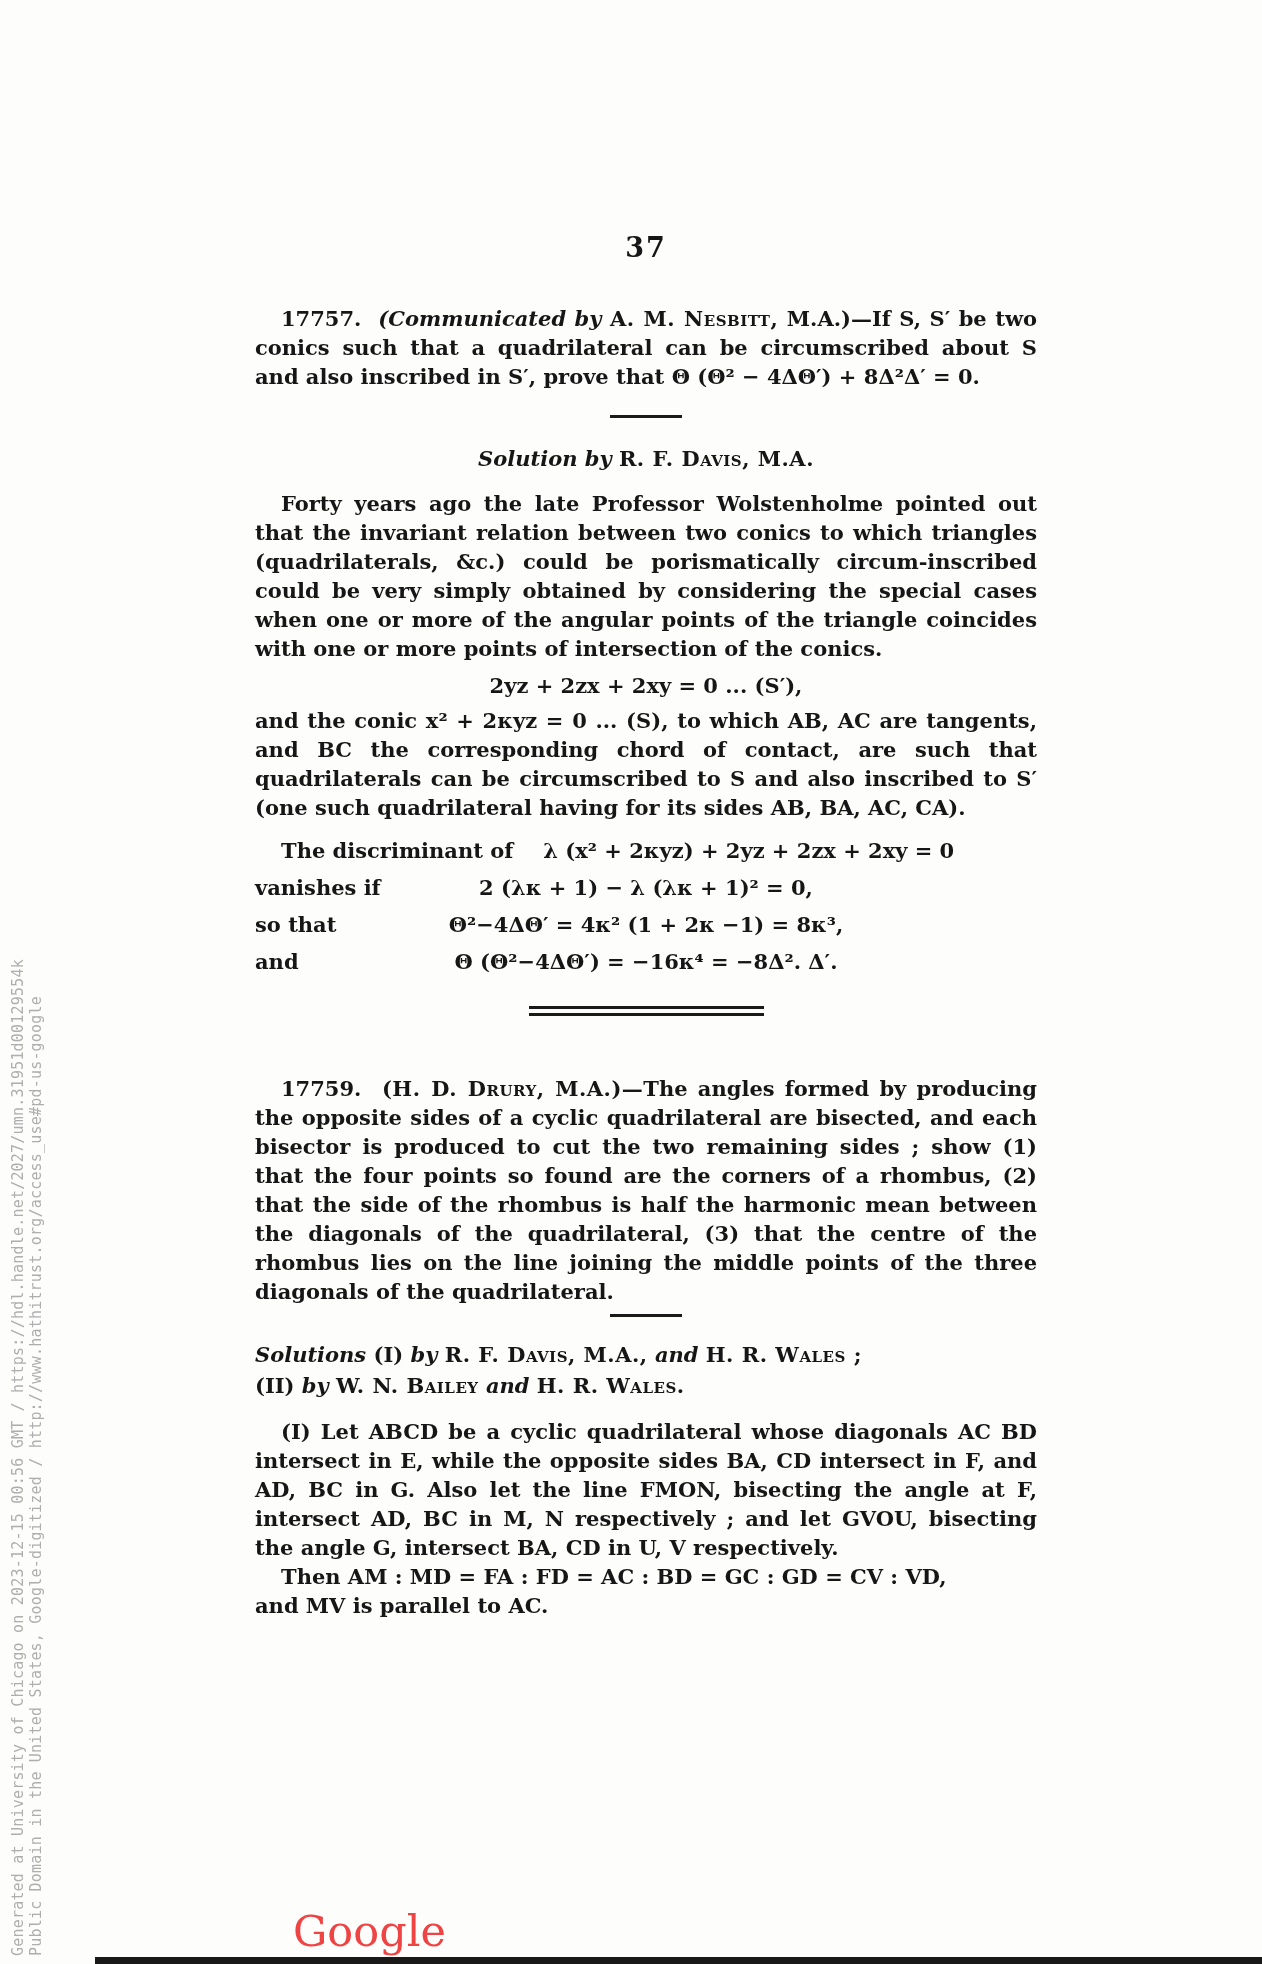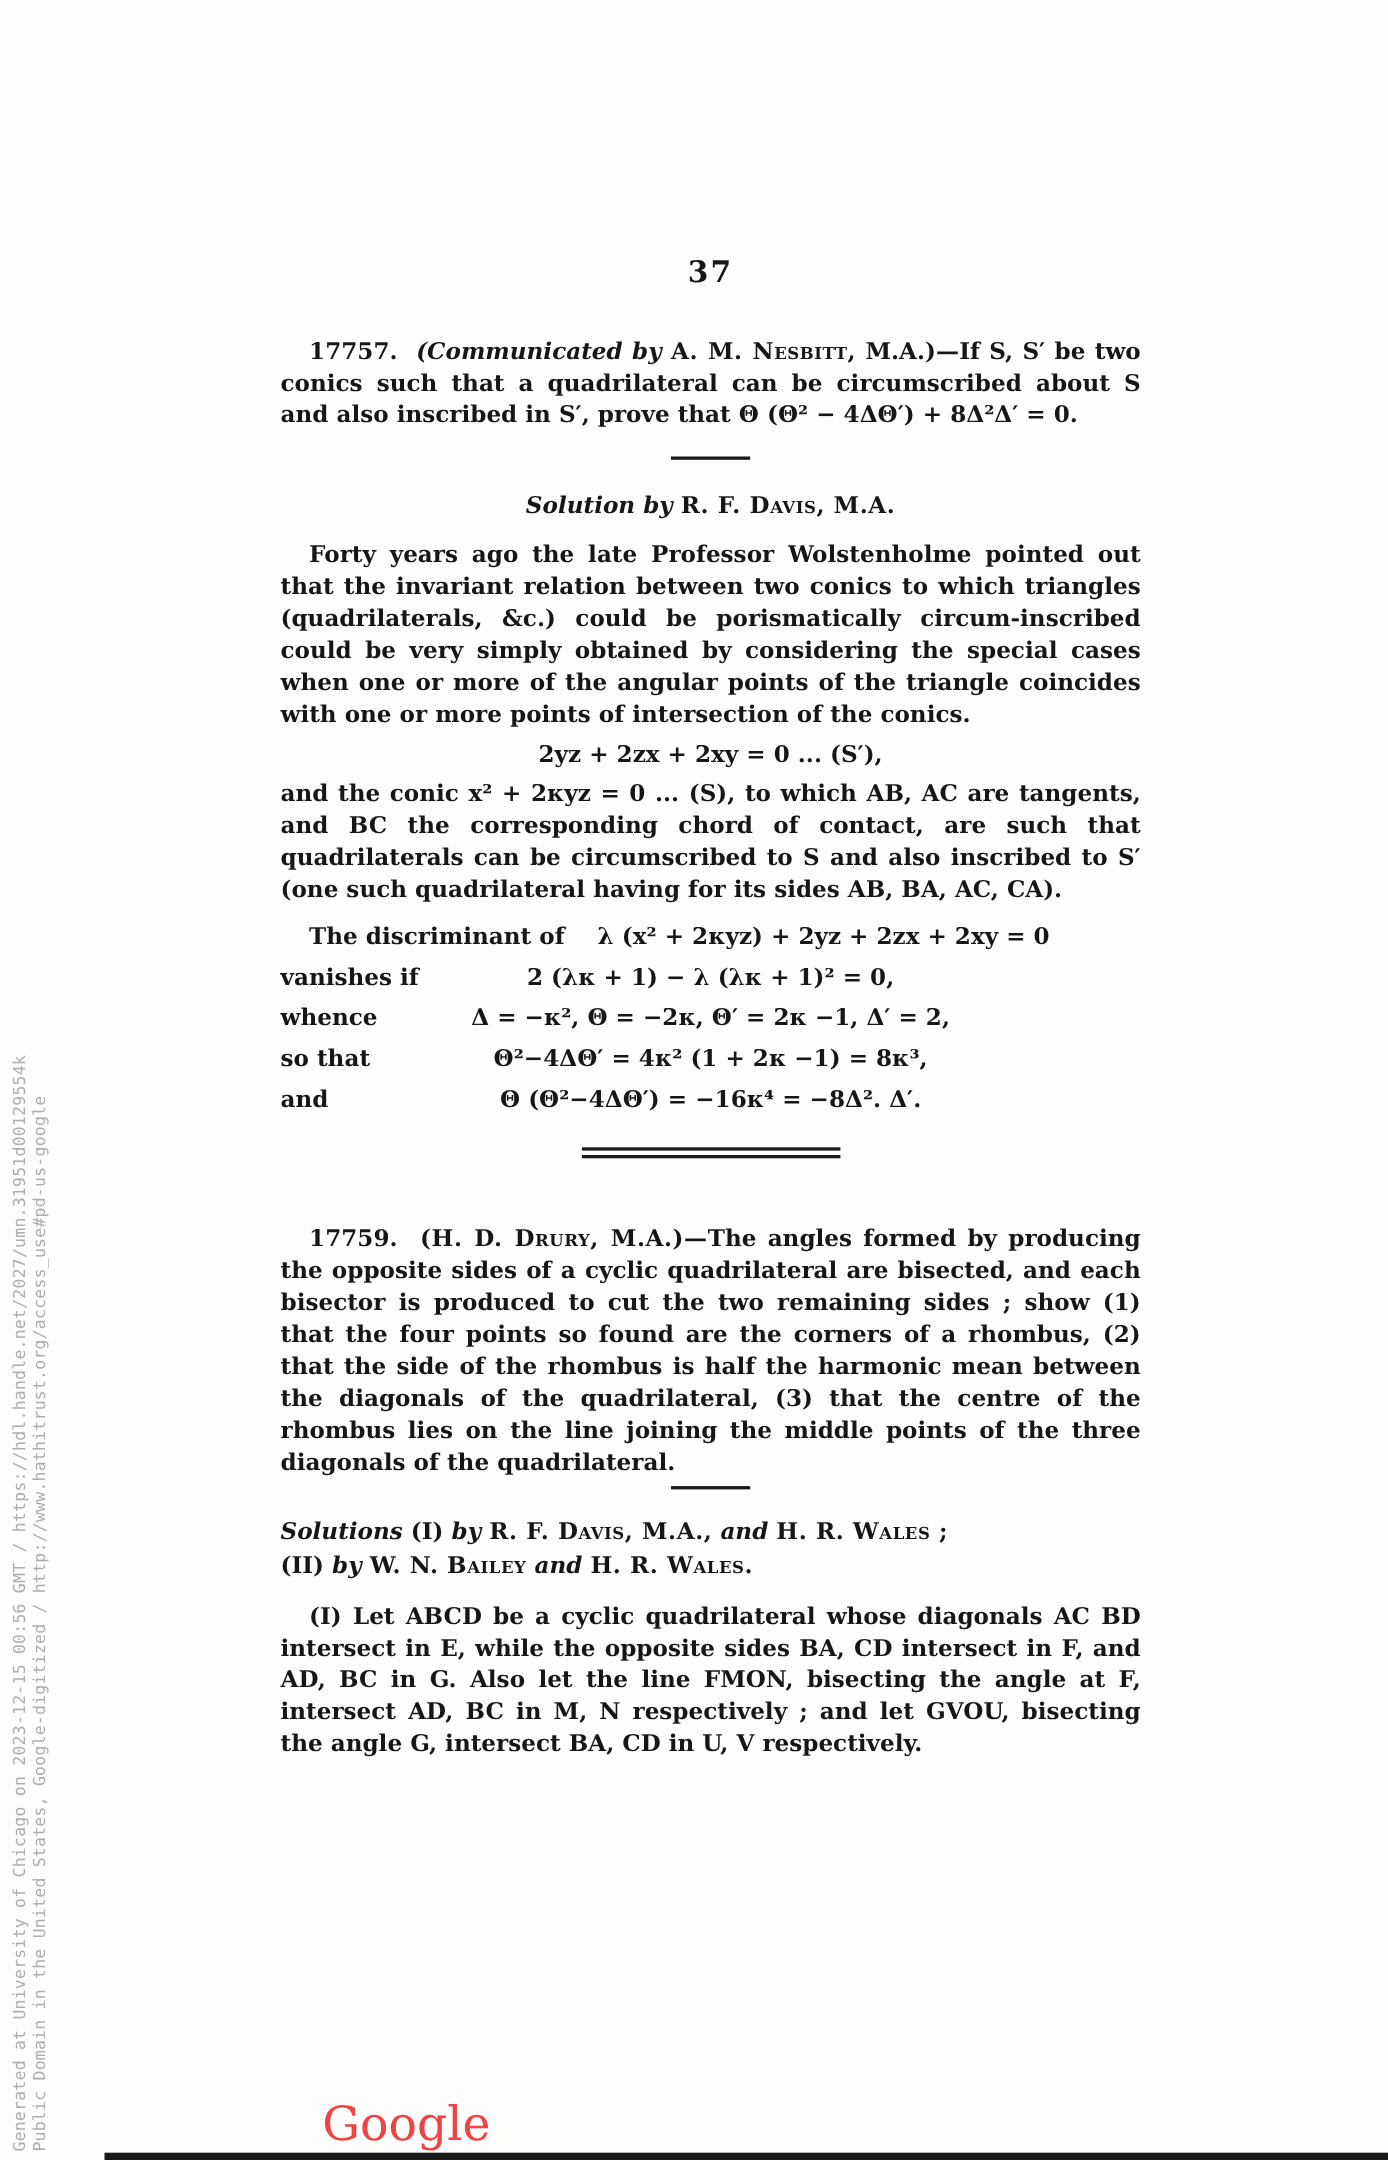--- a/index.html
+++ b/index.html
@@ -99,24 +99,20 @@
 
     <p class="para3">and the conic  x² + 2κyz = 0 ... (S),  to which AB, AC are tangents, and BC the corresponding chord of contact, are such that quadrilaterals can be circumscribed to S and also inscribed to S′ (one such quadrilateral having for its sides AB, BA, AC, CA).</p>
 
     <p class="disc"><span>The discriminant of</span><span class="disc-eq">λ (x² + 2κyz) + 2yz + 2zx + 2xy = 0</span></p>
 
     <div class="eqrow">
       <span class="lbl">vanishes if</span>
       <span>2 (λκ + 1) − λ (λκ + 1)² = 0,</span>
     </div>
     <div class="eqrow">
-      <span class="lbl">whence</span>
-      <span>Δ = −κ²,  Θ = −2κ,  Θ′ = 2κ −1,  Δ′ = 2,</span>
-    </div>
-    <div class="eqrow">
       <span class="lbl">so that</span>
       <span>Θ²−4ΔΘ′ = 4κ² (1 + 2κ −1) = 8κ³,</span>
     </div>
     <div class="eqrow">
       <span class="lbl">and</span>
       <span>Θ (Θ²−4ΔΘ′) = −16κ⁴ = −8Δ². Δ′.</span>
     </div>
 
     <div class="double-rule"></div>
 
@@ -131,20 +127,22 @@
       <span class="sc">R. F. Davis, M.A.,</span>
       <span class="i">and</span>
       <span class="sc">H. R. Wales ;</span><br>
       <span>(II)</span>
       <span class="i">by</span>
       <span class="sc">W. N. Bailey</span>
       <span class="i">and</span>
       <span class="sc">H. R. Wales.</span></p>
 
     <p class="paraI indent">(I) Let ABCD be a cyclic quadrilateral whose diagonals AC BD intersect in E, while the opposite sides BA, CD intersect in F, and AD, BC in G.  Also let the line FMON, bisecting the angle at F, intersect AD, BC in M, N respectively ; and let GVOU, bisecting the angle G, intersect BA, CD in U, V respectively.</p>
+    <p class="then-para">Then  AM : MD = FA : FD = AC : BD = GC : GD = CV : VD,
+and MV is parallel to AC.</p>
 
   </div>
 
   <div class="digitized-by">Digitized by</div>
   <div class="google-logo">Google</div>
 
   <div class="original-block">
     <div class="original-from">Original from</div>
     <div class="institution">UNIVERSITY OF MINNESOTA</div>
   </div>

